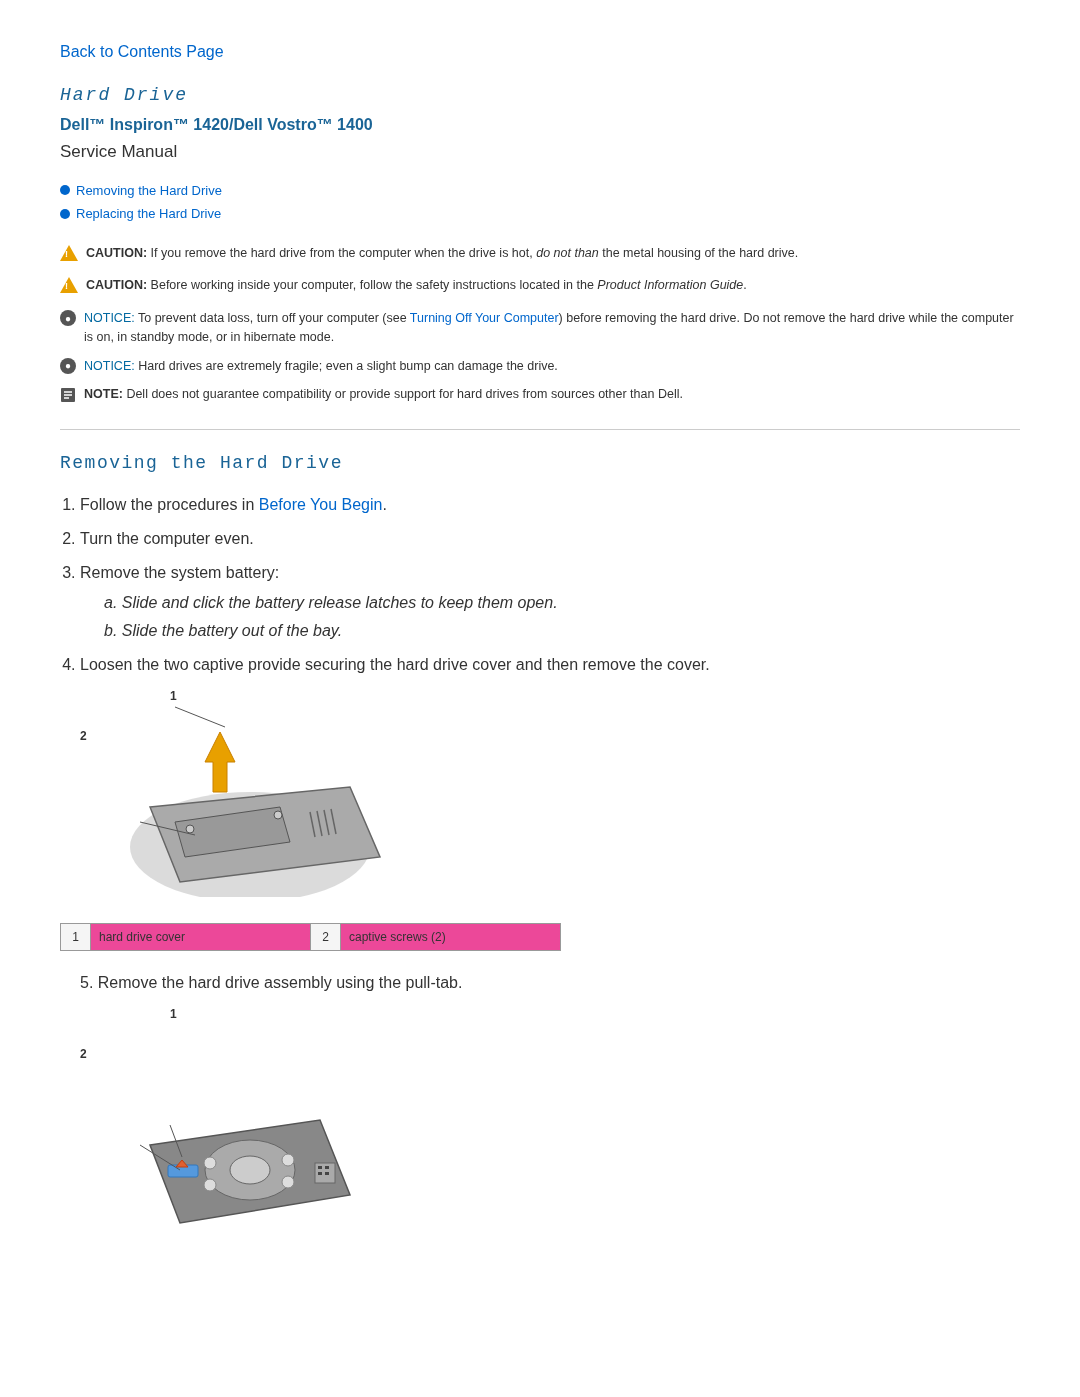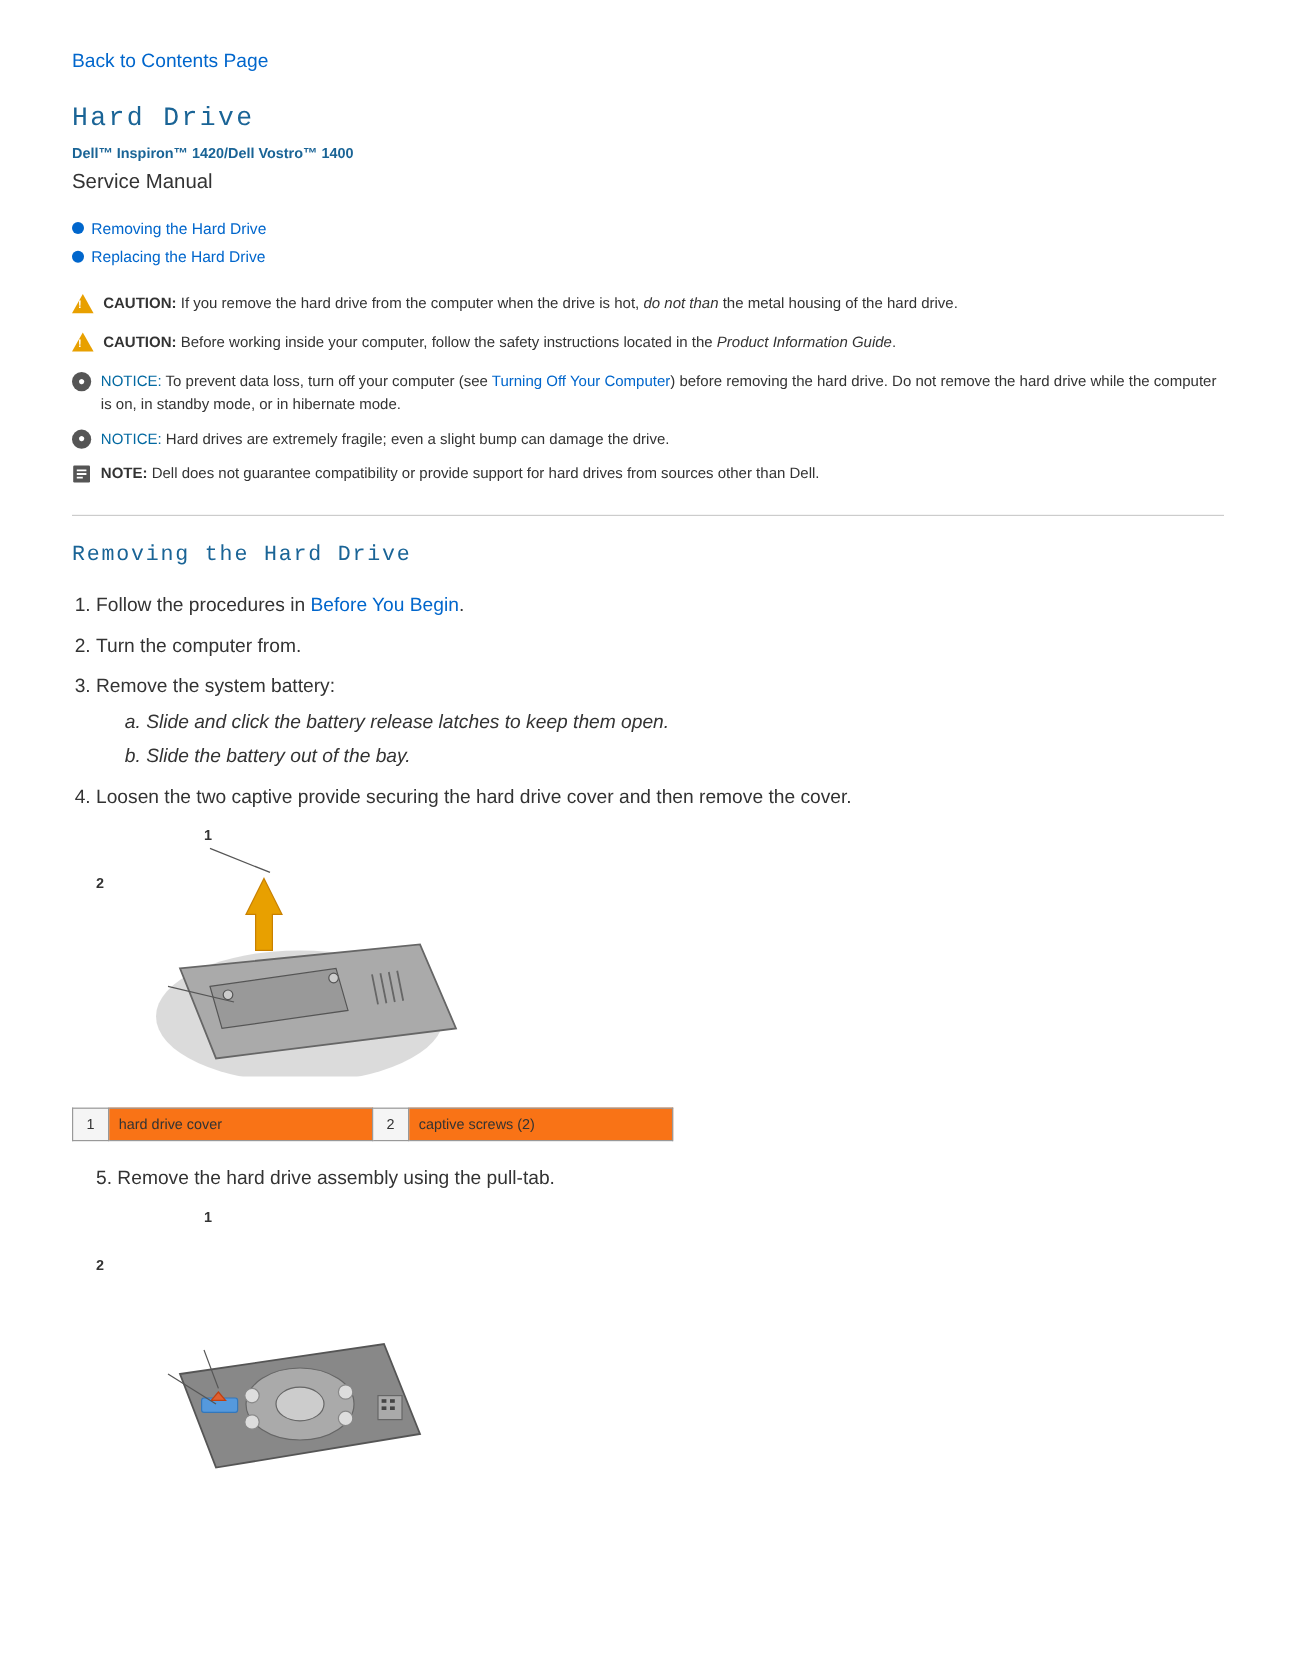--- a/index.html
+++ b/index.html
@@ -11,28 +11,29 @@
       padding: 40px 60px;
       max-width: 1080px;
       line-height: 1.5;
     }
     a { color: #0066cc; text-decoration: none; }
 
     .back-link { font-size: 16px; margin-bottom: 18px; display: block; }
 
     .page-title {
       font-family: 'Courier New', Courier, monospace;
-      font-size: 22px;
+      font-size: 18px;
       font-weight: normal;
       color: #1a6496;
       letter-spacing: 2px;
       margin-bottom: 4px;
+      font-style: italic;
     }
     .subtitle-bold {
-      font-size: 12px;
+      font-size: 16px;
       font-weight: bold;
       color: #1a6496;
       margin-bottom: 2px;
     }
     .subtitle-normal {
       font-size: 17px;
       color: #333;
       margin-bottom: 16px;
     }
 
@@ -133,21 +134,21 @@
       border: 1px solid #999;
       padding: 4px 8px;
     }
     .parts-table .num-cell {
       width: 30px;
       text-align: center;
       background: #f5f5f5;
     }
     .parts-table .label-cell {
       width: 220px;
-      background: #f97316;
+      background: #ec4899;
       margin-top: 12px;
     }
 
     
     .diagram2-container {
       margin: 20px 0;
       position: relative;
     }
   </style>
 </head>
@@ -223,21 +224,21 @@
 </div>
 
 <hr>
 
 <h2 class="section-title" id="removing">Removing the Hard Drive</h2>
 
 <ol class="steps">
   <li class="step">
     Follow the procedures in <a href="#">Before You Begin</a>.
   </li>
-  <li class="step">Turn the computer from.</li>
+  <li class="step">Turn the computer even.</li>
   <li class="step">
     <span>Remove the system battery:</span>
     <ul class="sub-steps">
       <li class="sub-step">
         <span class="sub-step-label">a.</span> <span>Slide and click the battery release latches to keep them open.</span>
       </li>
       <li class="sub-step">
         <span class="sub-step-label">b.</span> <span>Slide the battery out of the bay.</span>
       </li>
     </ul>

